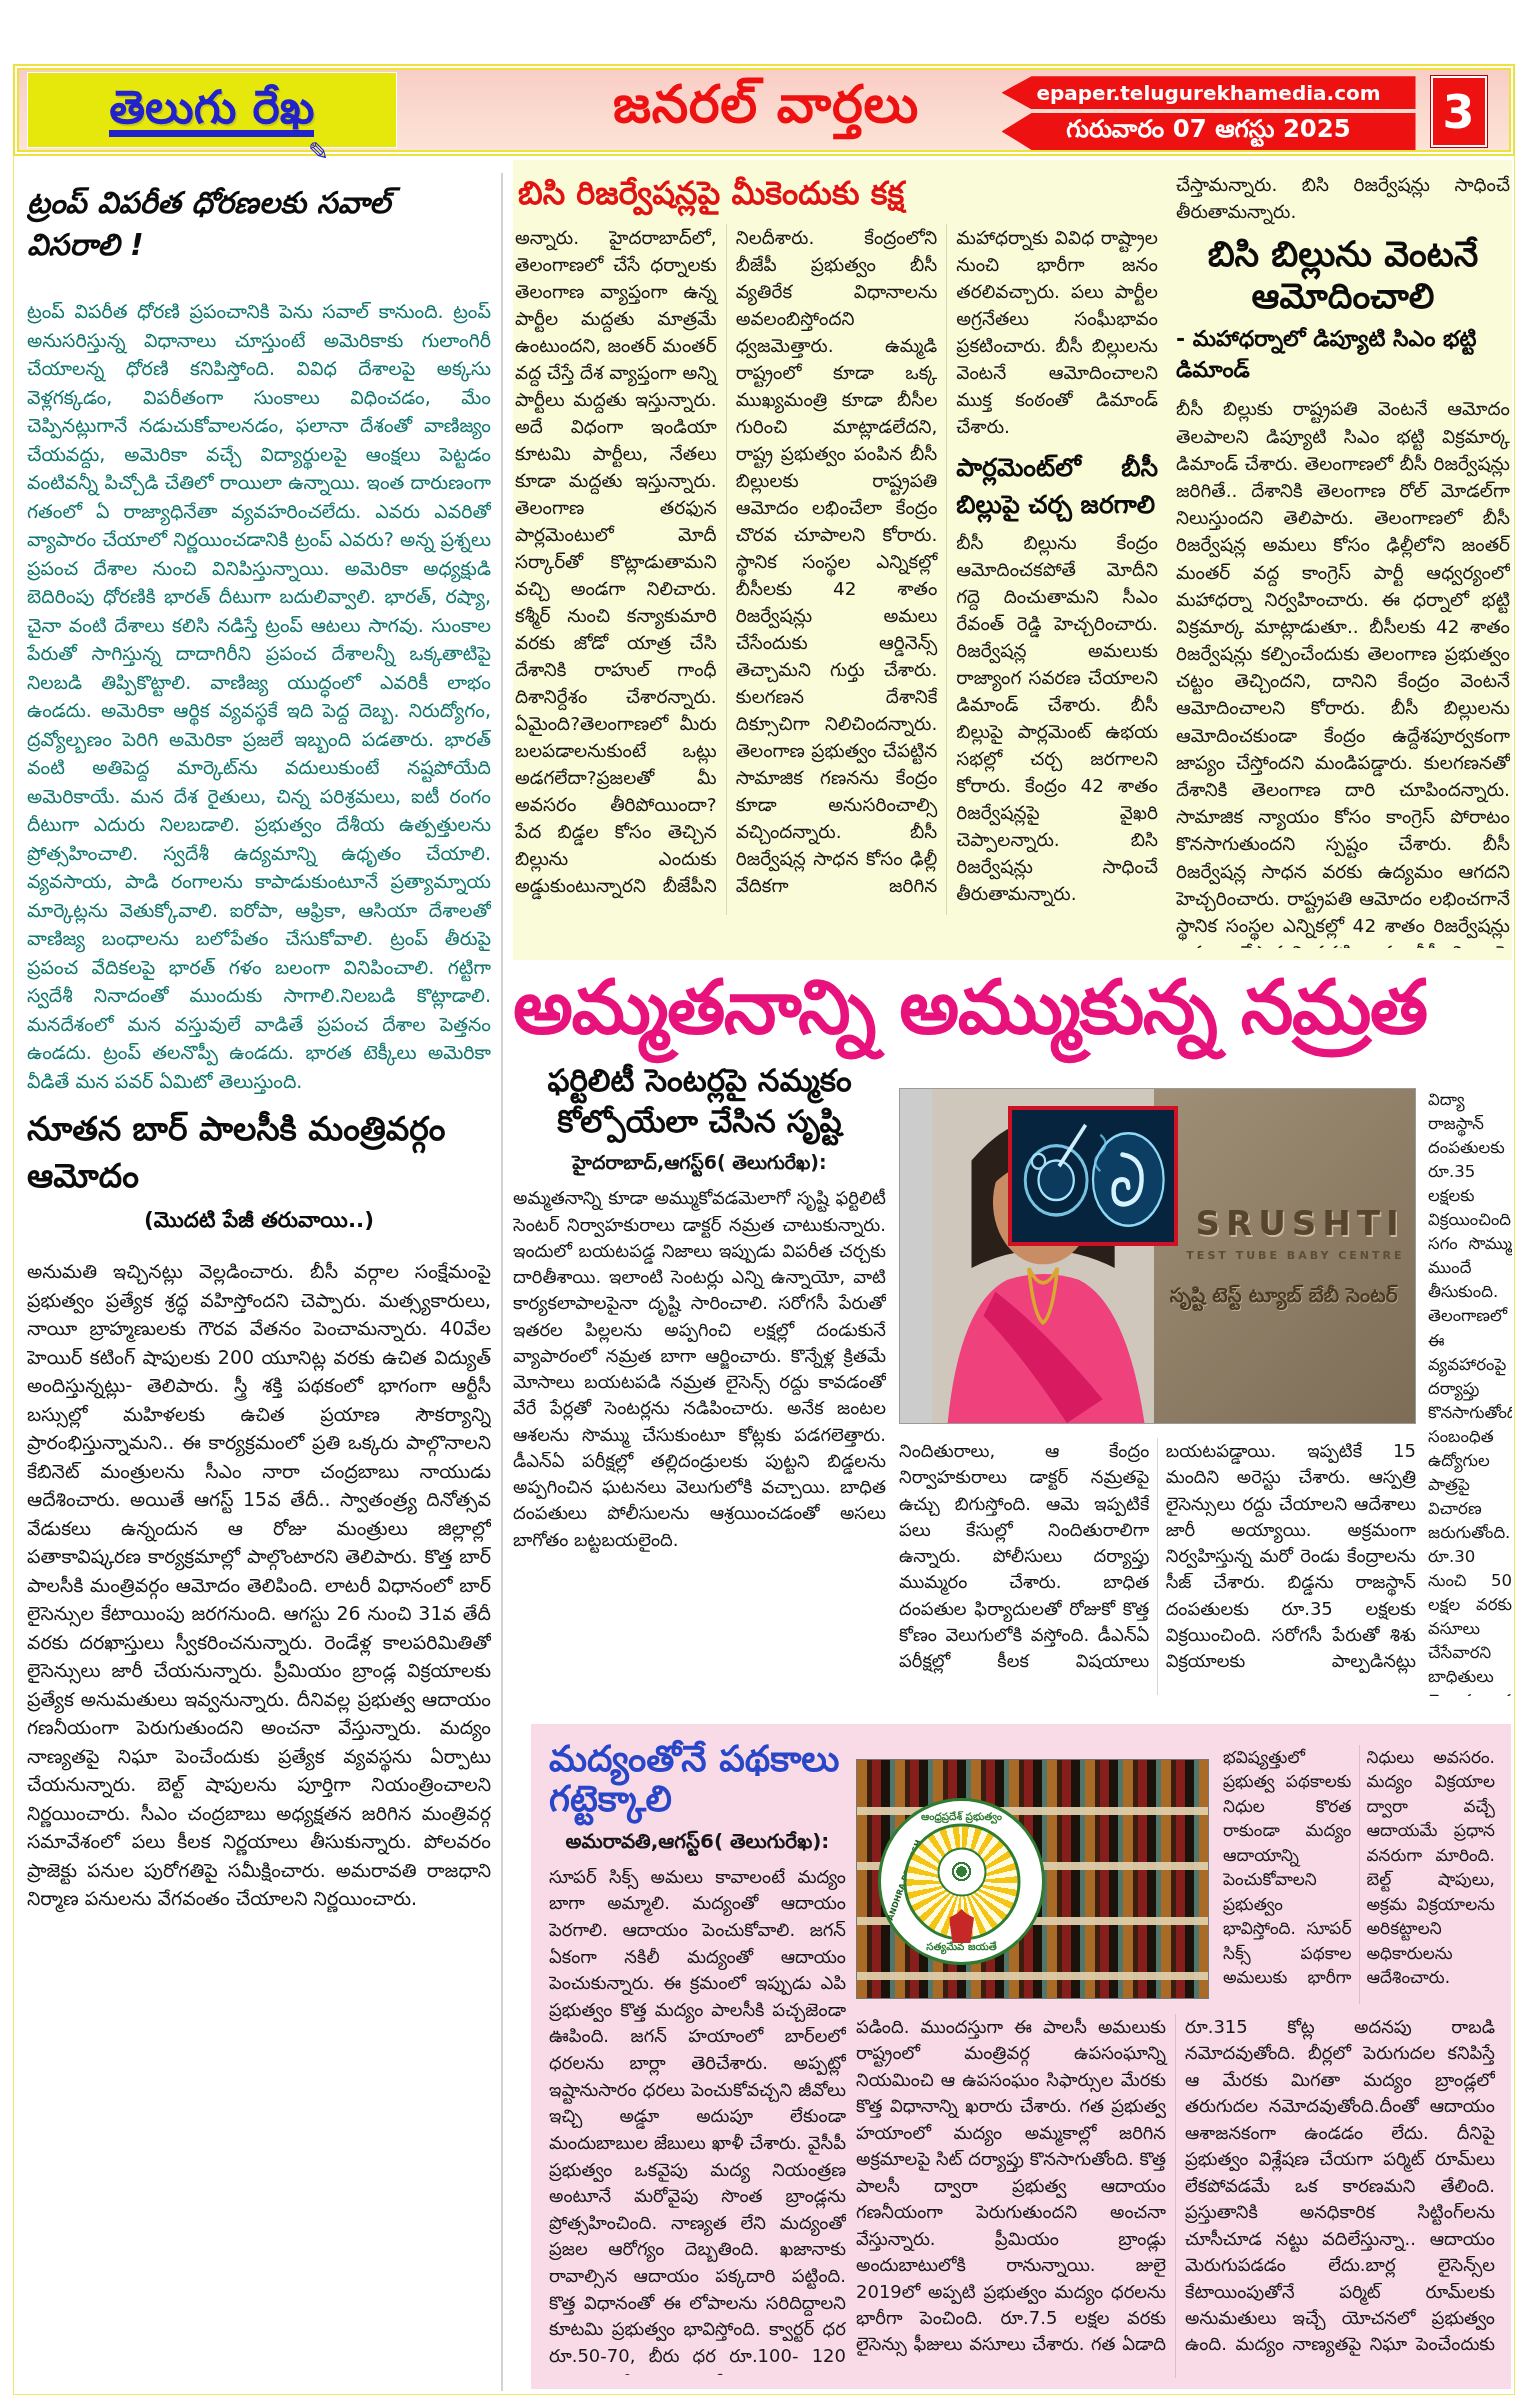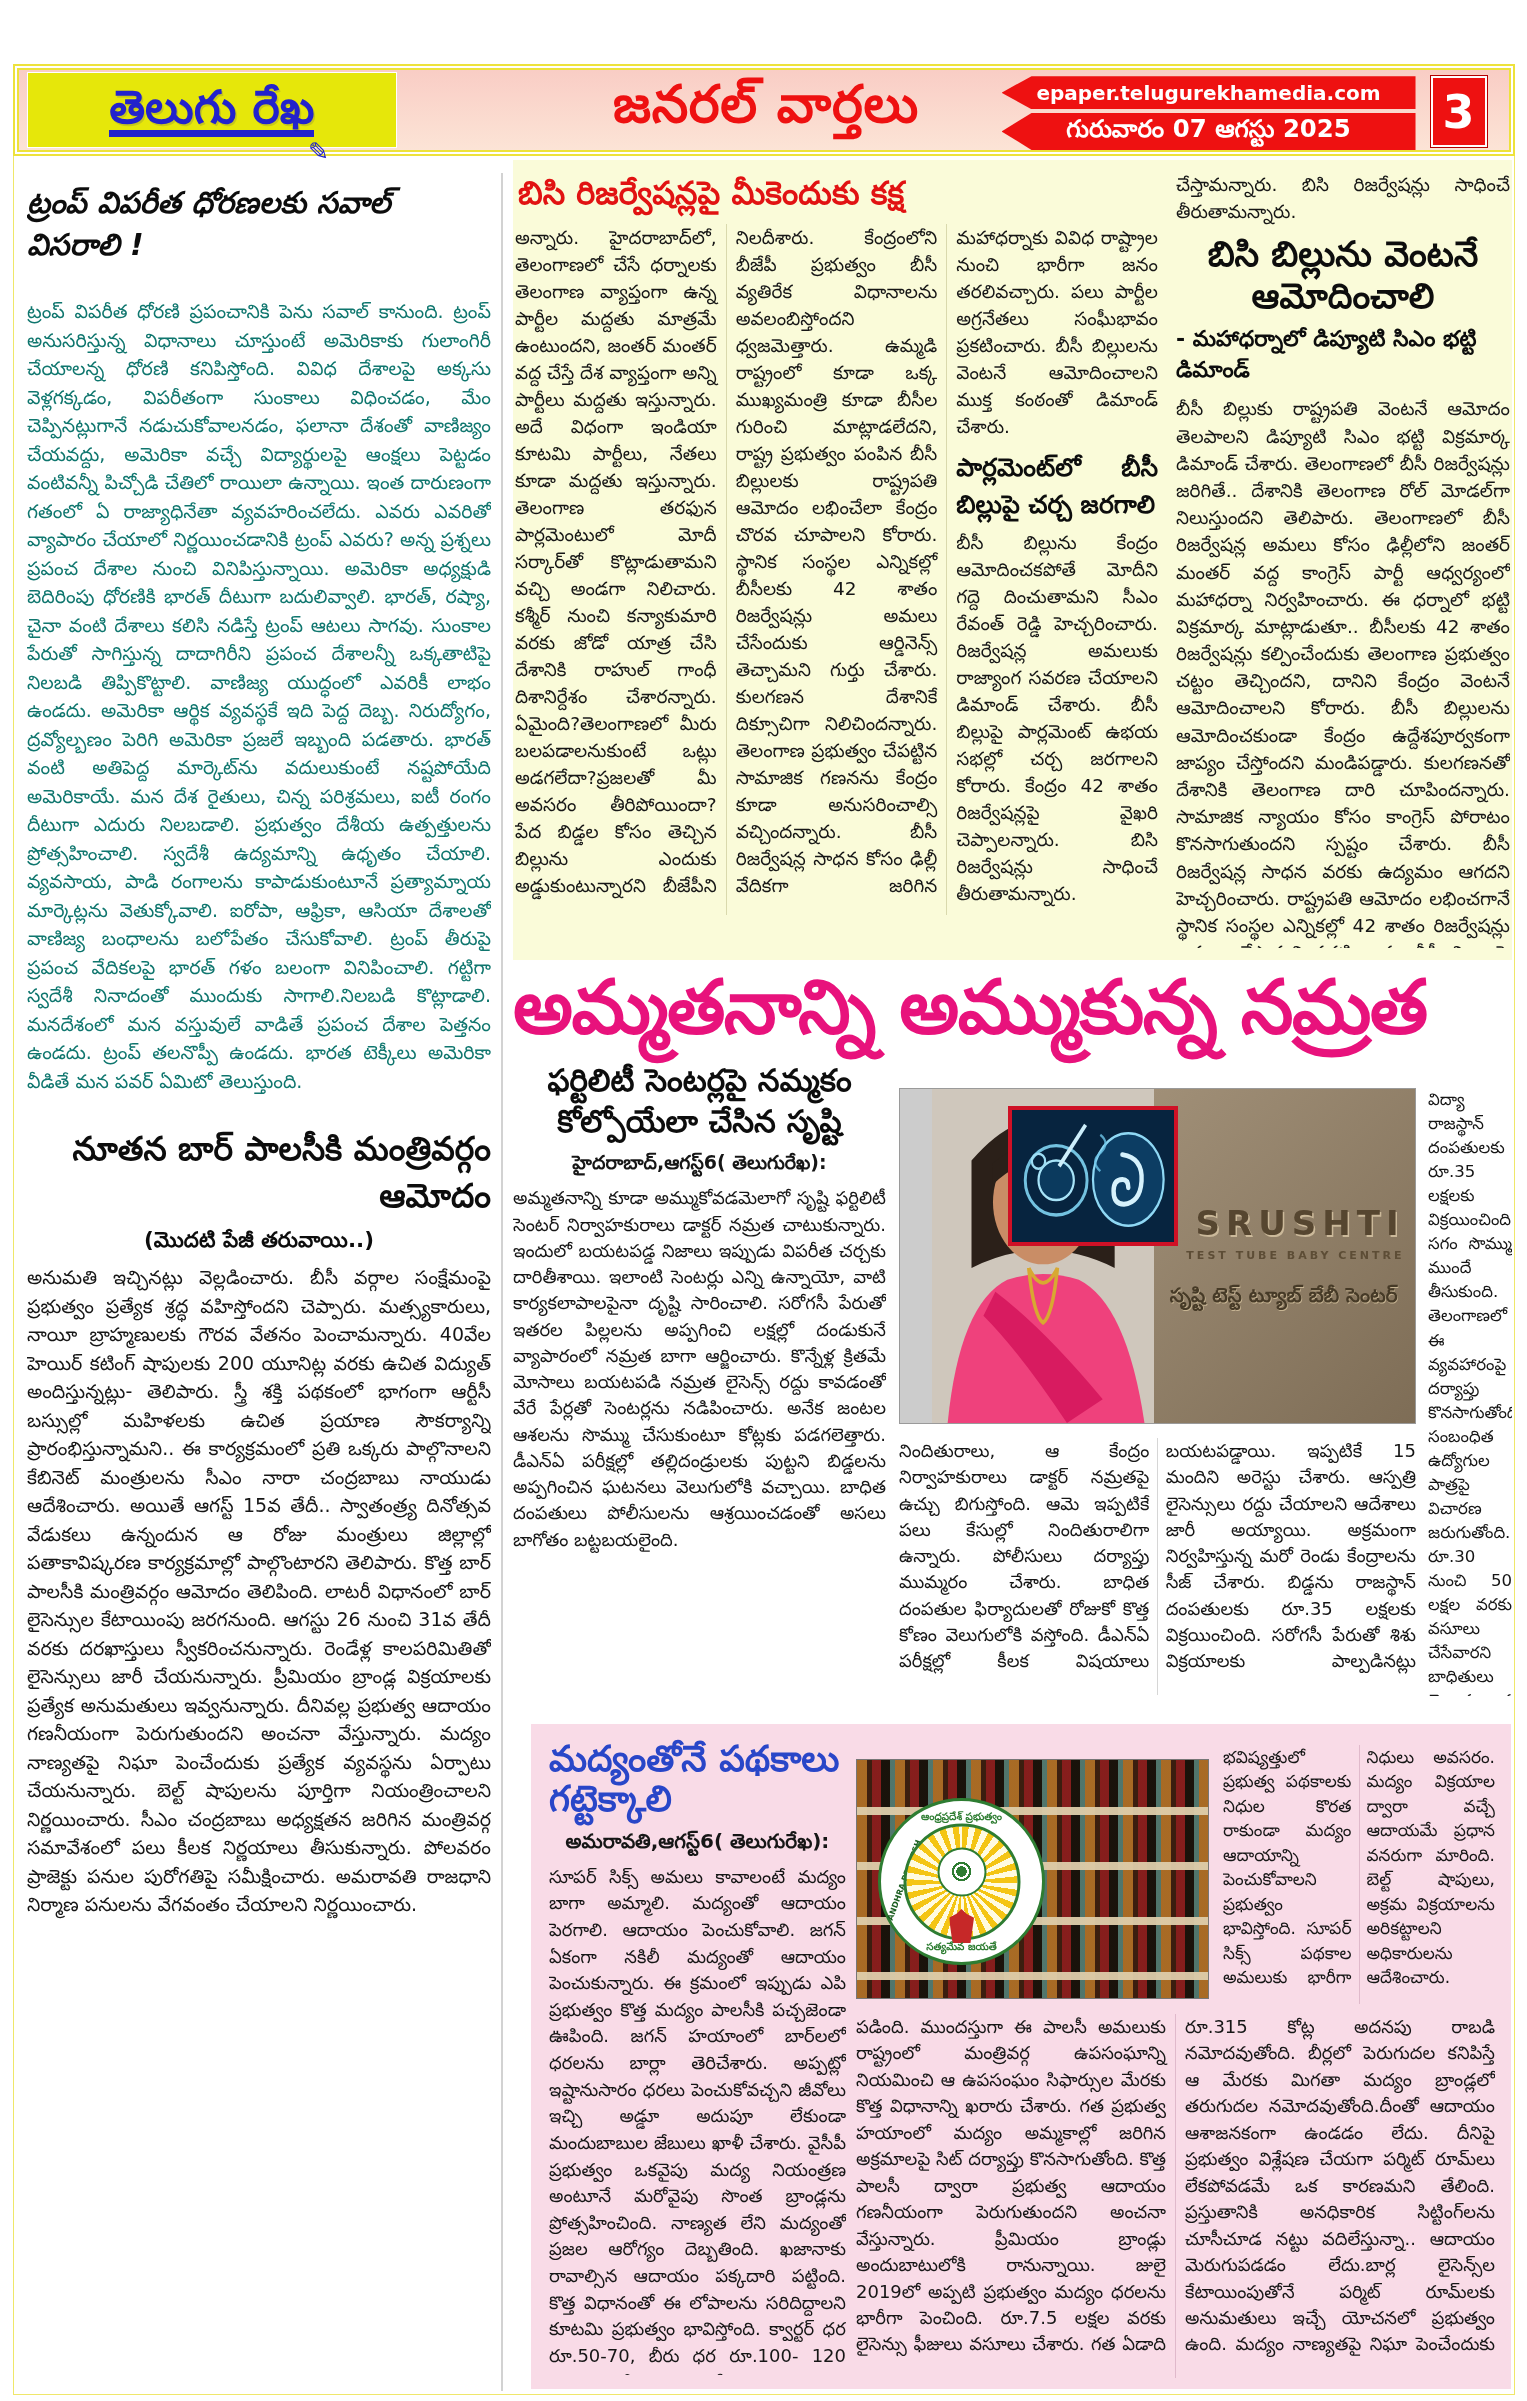--- a/index.html
+++ b/index.html
@@ -18,23 +18,23 @@
   .ribbon { background:#ee1111; color:#fff; clip-path:polygon(30px 0,100% 0,100% 100%,30px 100%,0 50%); display:flex; align-items:center; justify-content:center; font-weight:700; }
   .ribbon.url { height:33px; font-size:20px; }
   .ribbon.date { height:37px; font-size:24.4px; margin-top:3.7px; }
   .page-num { position:absolute; right:22px; top:6px; width:56px; height:71px; background:#ee1111; border:2.2px solid #fff; outline:1.5px solid #b40000; color:#fff; font-size:46px; font-weight:700; display:flex; align-items:center; justify-content:center; }
 
   
   .editorial { position:absolute; left:27px; top:173px; width:464px; height:2210px; overflow:hidden; }
   .ed-title { color:#2d9171; font-size:68px; font-weight:800; letter-spacing:-1.5px; line-height:1.05; }
   .ed-sub { color:#0d0d0d; font-size:30px; font-weight:800; margin-top:12px; font-style:italic; }
   .ed-body { margin-top:28px; font-size:19px; line-height:1.5; text-align:justify; color:#0f766e; }
-  .bar-h { margin-top:34px; font-size:33px; font-weight:800; text-align:right; color:#0d0d0d; }
+  .bar-h { margin-top:14px; font-size:33px; font-weight:800; text-align:left; color:#0d0d0d; }
   .bar-cont { margin-top:4.4px; font-size:21.4px; font-weight:700; text-align:center; color:#0d0d0d; }
-  .bar-body { margin-top:6px; font-size:19px; line-height:1.5; text-align:justify; color:#161616; }
+  .bar-body { margin-top:20px; font-size:19px; line-height:1.5; text-align:justify; color:#161616; }
   .divider-v { position:absolute; left:501px; top:173px; bottom:10.3px; width:1.5px; background:#d2d2d2; }
 
   
   .bc { position:absolute; left:513px; top:160px; width:999px; height:800px; background:#fafbd9; padding:12px 2px; display:flex; gap:18px; }
   .bc-main { flex:1; min-width:0; }
   .bc-head { color:#e11212; font-size:32px; font-weight:800; margin:3px 0 12px 3px; max-width:517px; line-height:1.15; }
   .bc-cols { columns:3; column-gap:19px; column-rule:0.7px solid #d9d9ad; font-size:18.5px; line-height:1.46; text-align:justify; color:#161616; height:691px; overflow:hidden; }
   .bc-subhead { font-size:25px; font-weight:800; margin:10.3px 0 6px; color:#0d0d0d; }
   .bc-aside { width:334px; flex-shrink:0; display:flex; flex-direction:column; }
   .bc-aside-pre { font-size:18.5px; line-height:1.45; text-align:justify; color:#161616; }

